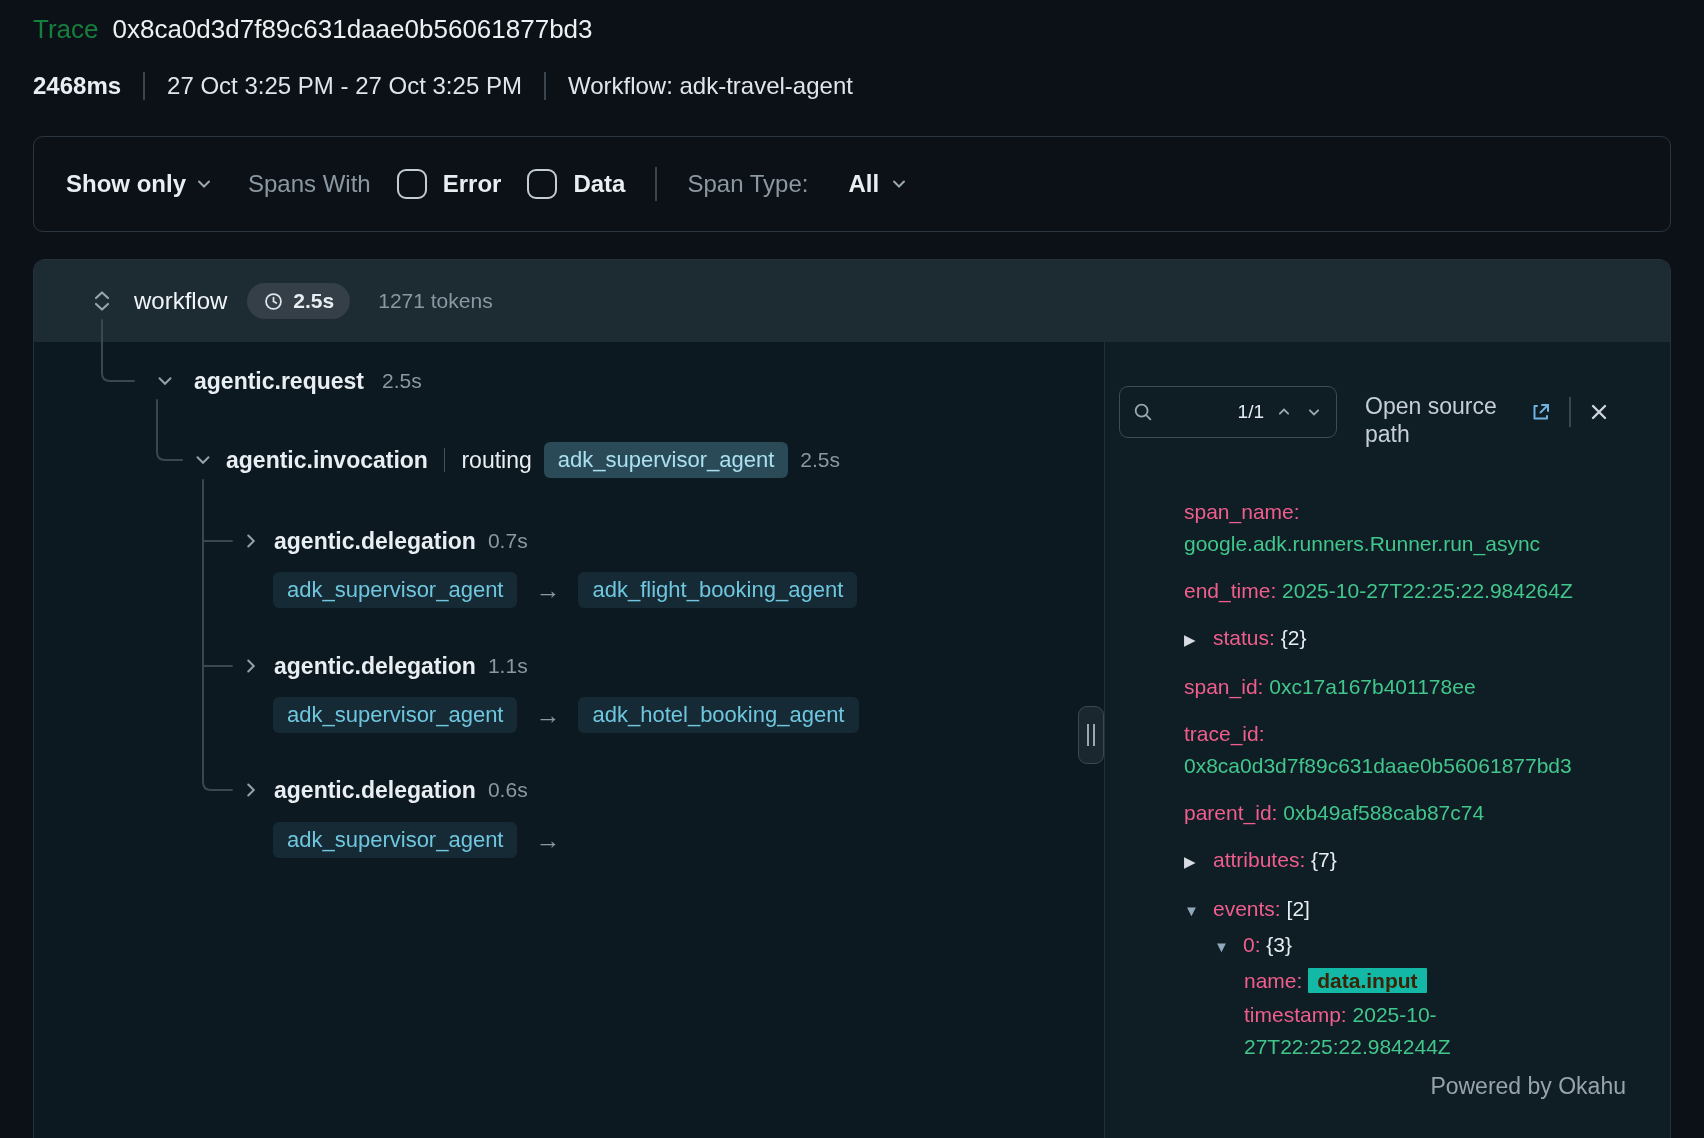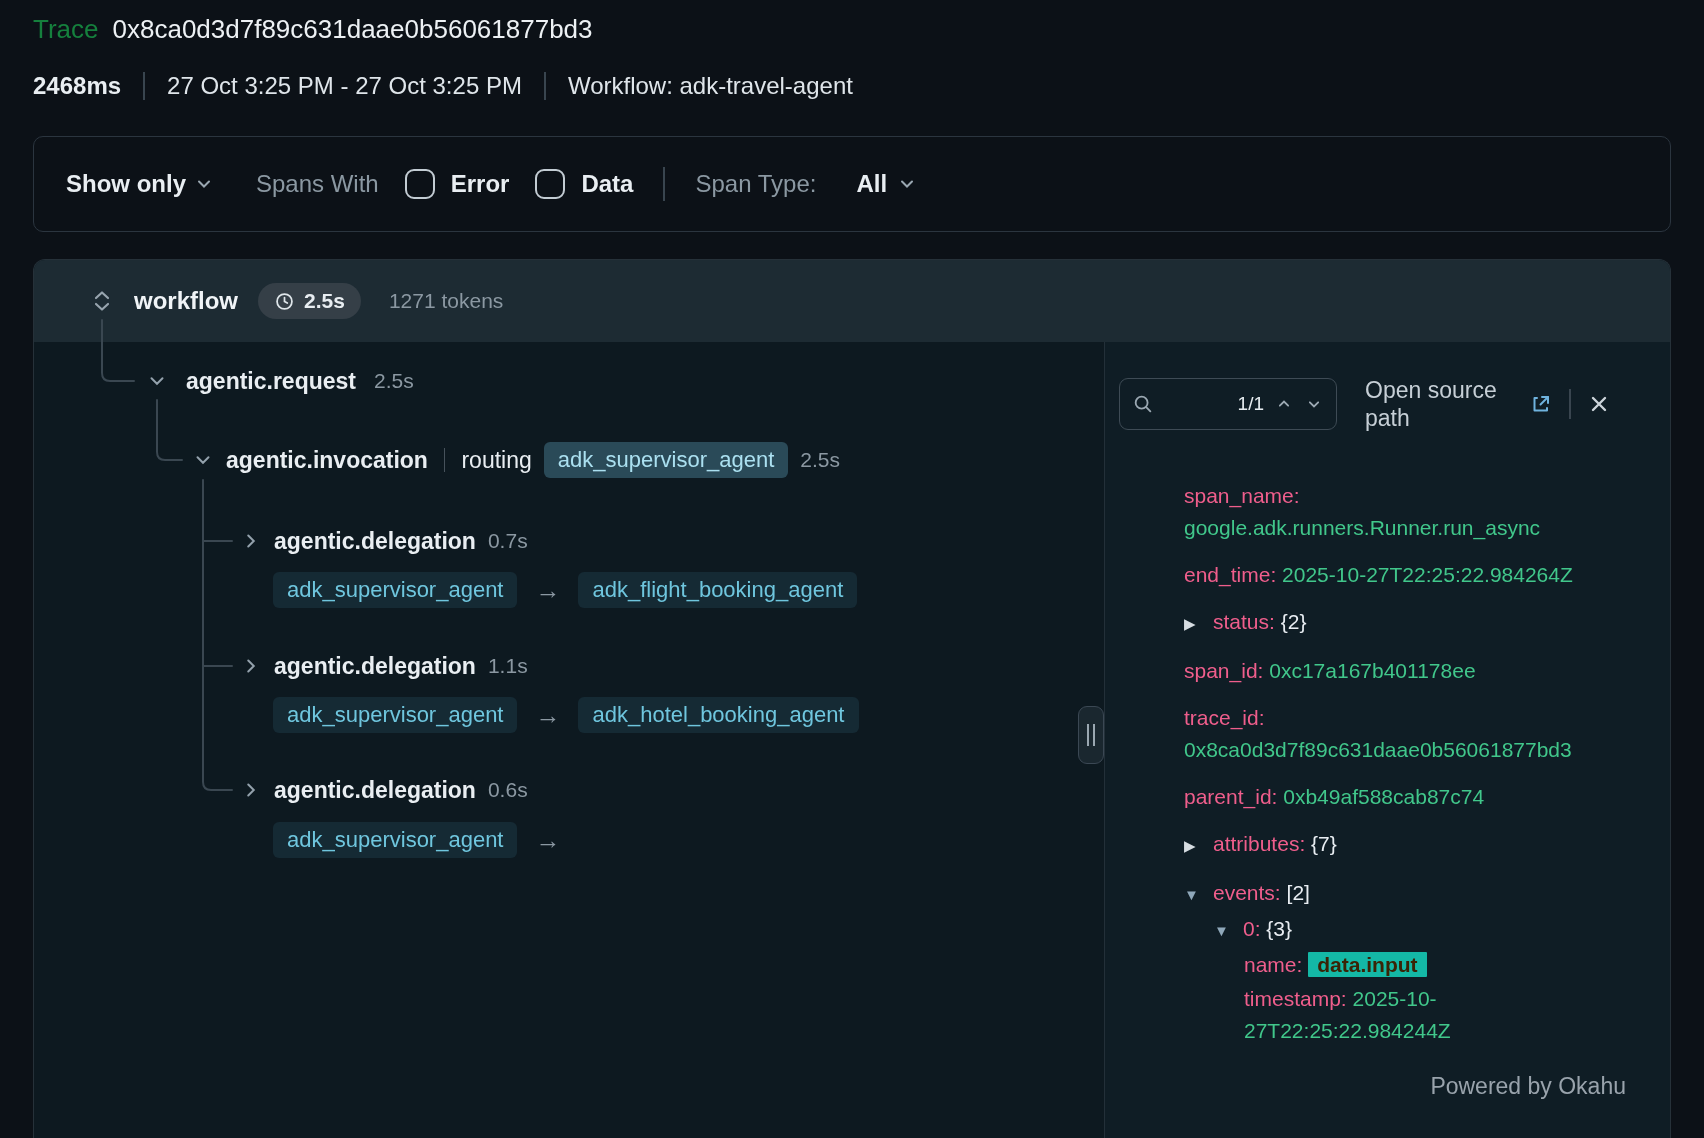--- a/index.html
+++ b/index.html
@@ -19,59 +19,59 @@
   .meta-duration { font-weight:600; color:#e9eef2; }
   .vdiv { width:2px; height:28px; background:#39454f; }
 
   
   .filter-bar {
     position:absolute; top:136px; left:33px; width:1638px; height:96px;
     border:1px solid #2b353f; border-radius:10px;
     display:flex; align-items:center; padding:0 26px;
   }
   .show-only { display:flex; align-items:center; gap:8px; font-size:24px; font-weight:600; color:#e9eef2; cursor:pointer; background:none; border:none; }
-  .spans-with { font-size:24px; color:#8b98a2; margin-left:36px; }
+  .spans-with { font-size:24px; color:#8b98a2; margin-left:28px; }
   .cb-group { display:flex; align-items:center; gap:16px; margin-left:26px; cursor:pointer; }
   .checkbox { width:30px; height:30px; border:2.5px solid #c3ccd3; border-radius:9px; background:transparent; }
   .cb-label { font-size:24px; font-weight:600; color:#e9eef2; }
   .fdivider { width:2px; height:34px; background:#39454f; margin:0 30px; }
   .span-type-label { font-size:24px; color:#8b98a2; }
   .span-type-value { display:flex; align-items:center; gap:10px; font-size:24px; font-weight:600; color:#e9eef2; margin-left:34px; cursor:pointer; background:none; border:none; }
 
   
   .trace-panel {
     position:absolute; top:259px; left:33px; width:1638px; height:879px;
     background:#0d1920; border:1px solid #263139; border-bottom:none;
     border-radius:12px 12px 0 0; overflow:hidden;
     display:flex; flex-direction:column;
   }
   .panel-header {
     height:82px; flex:none; background:#1d2b33;
     display:flex; align-items:center; gap:20px; padding:0 24px 0 56px;
   }
-  .wf-title { font-size:24px; font-weight:700; color:#f0f4f7; }
+  .wf-title { font-size:24px; font-weight:400; color:#f0f4f7; }
   .time-pill { display:flex; align-items:center; gap:9px; background:#353f47; padding:6px 16px; border-radius:20px; }
   .time-pill span { font-size:21px; font-weight:600; color:#e8edf1; }
   .tokens { font-size:21px; color:#8b98a2; margin-left:8px; }
 
   .panel-body { flex:1; display:flex; position:relative; min-height:0; }
 
   
   .tree-area { width:1070px; flex:none; position:relative; }
   .connectors { position:absolute; top:-22px; left:0; width:1070px; height:560px; overflow:visible; pointer-events:none; }
   .trow { position:absolute; display:flex; align-items:center; gap:12px; height:34px; cursor:pointer; }
   .caret { width:22px; height:22px; display:flex; align-items:center; justify-content:center; flex:none; }
   .tname { font-size:23px; font-weight:600; color:#e9eef2; white-space:nowrap; }
   .ttag  { font-size:23px; font-weight:500; color:#e9eef2; }
   .tdur { font-size:21px; color:#8b98a2; white-space:nowrap; }
   .vsep { width:1.5px; height:24px; background:#46525b; margin:0 4px; }
   .agent-badge { font-size:22px; font-weight:500; padding:5px 14px; border-radius:6px; background:#152a34; color:#6fc6de; white-space:nowrap; }
   .agent-badge.selected { background:#2a4a58; color:#abe0f0; }
   .arrow { color:#8b98a2; font-size:25px; padding:0 6px; }
-  .row-request    { top:22px;  left:112px;gap:18px; }
+  .row-request    { top:22px;  left:120px;gap:18px; }
   .row-invocation { top:101px; left:158px; }
   .row-del-title  { left:206px; }
   .row-del-badges { left:239px; height:40px; }
   .d0 { top:182px; } .b0 { top:228px; }
   .d1 { top:307px; } .b1 { top:353px; }
   .d2 { top:431px; } .b2 { top:478px; }
 
   
   .divider-handle {
     position:absolute; left:1044px; top:364px; width:26px; height:58px; z-index:5;
@@ -82,21 +82,21 @@
 
   
   .detail-panel { flex:1; min-width:0; background:#0f1d25; border-left:1px solid #233039; padding:34px 0 0 14px; position:relative; }
   .detail-toolbar { display:flex; align-items:center; }
   .search-box {
     width:218px; height:52px; border:1.5px solid #3e4b55; border-radius:9px;
     display:flex; align-items:center; gap:10px; padding:0 12px; cursor:text;
   }
   .search-count { flex:1; text-align:right; font-size:19px; color:#e6ecf0; }
   .sb-btn { display:flex; align-items:center; cursor:pointer; }
-  .open-source { margin-left:28px; width:158px; font-size:23px; line-height:28px; color:#c6cfd6; cursor:pointer; }
+  .open-source { margin-left:28px; width:158px; font-size:23px; line-height:28px; color:#c6cfd6; cursor:pointer;margin-top:16px; }
   .ext-link { margin-left:6px; cursor:pointer; display:flex; }
   .toolbar-divider { width:2px; height:30px; background:#39454f; margin:0 16px; }
   .close-btn { display:flex; cursor:pointer; }
 
   .detail-content { margin-top:48px; margin-left:65px; width:445px; font-size:21px; line-height:32px; overflow:hidden; }
   .dline { margin-bottom:15px; word-wrap:break-word; }
   .dline.tight { margin-bottom:2px; }
   .expander { display:inline-block; width:20px; margin-right:9px; font-size:15px; cursor:pointer; }
   .expander.closed { color:#d7dde2; }
   .expander.open { color:#8fa8ba; }

